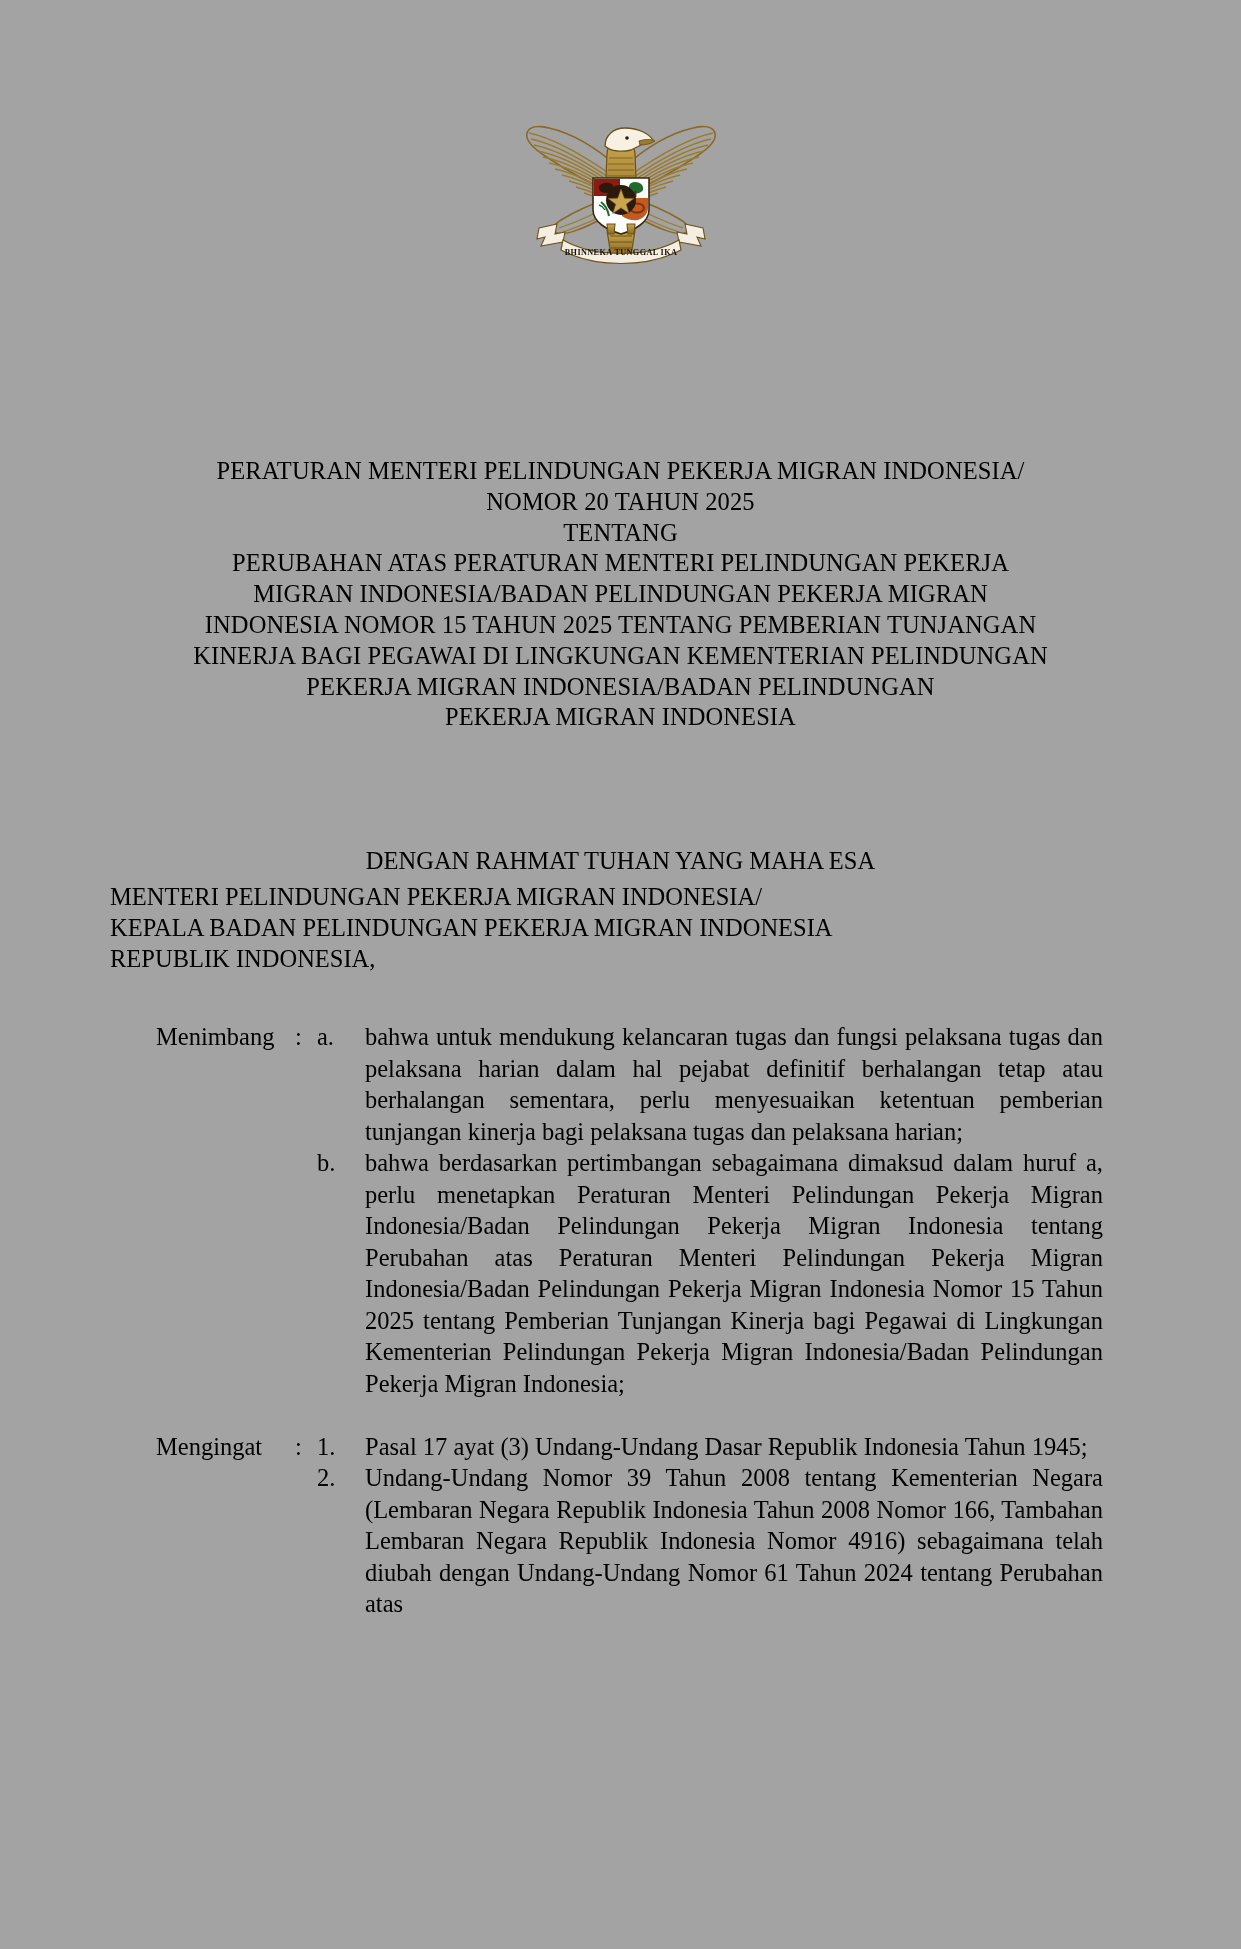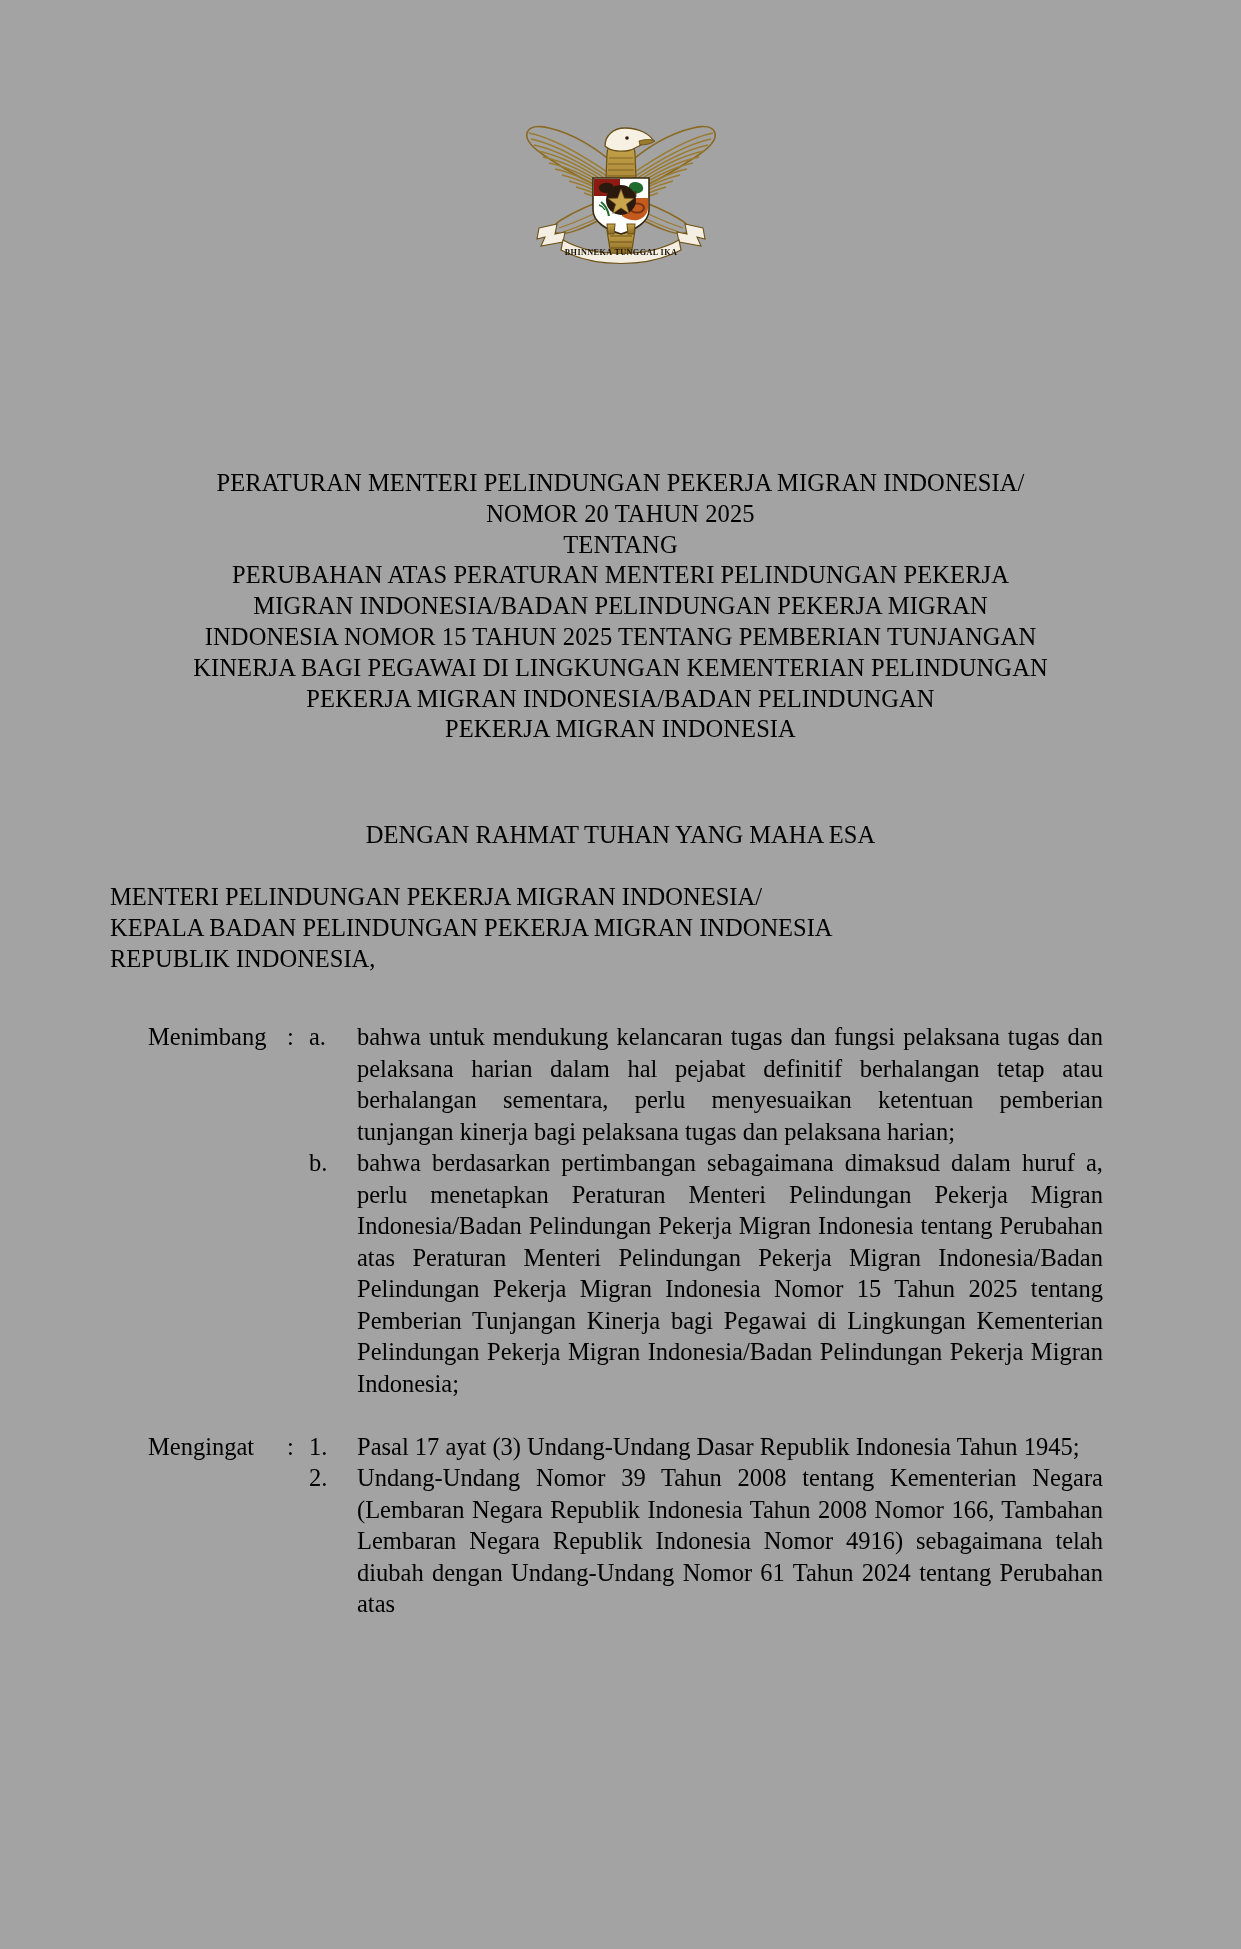--- a/index.html
+++ b/index.html
@@ -35,40 +35,40 @@
     width: 212px;
     height: 158px;
     display: block;
   }
 
   
   .title-block {
     position: absolute;
     left: 110px;
     width: 1021px;
-    top: 468px;
+    top: 456px;
     text-align: center;
     font-size: 24.5px;
     line-height: 30.8px;
     letter-spacing: 0.1px;
     white-space: nowrap;
   }
   .title-block .tline { display: block; }
 
   .preamble {
     position: absolute;
     left: 110px;
     width: 1021px;
     top: 820px;
     text-align: center;
     font-size: 24.5px;
     line-height: 30.8px;
     white-space: nowrap;
   }
-  .preamble .tline { display: block; }
+  .preamble .tline { display: block; margin-top: 26px; }
 
   .signatory {
     position: absolute;
     left: 110px;
     width: 1021px;
     top: 882px;
     font-size: 24.5px;
     line-height: 30.8px;
     white-space: nowrap;
   }
@@ -79,20 +79,21 @@
     position: absolute;
     left: 148px;
     top: 1021px;
     width: 955px;
     font-size: 24.5px;
     line-height: 31.5px;
   }
   .clause-row {
     display: flex;
     align-items: flex-start;
+    margin-left: 8px;
   }
   .clause-row + .clause-row { margin-top: 31.5px; }
 
   .clause-label {
     width: 139px;
     flex: 0 0 139px;
     white-space: nowrap;
   }
   .clause-colon {
     width: 22px;

